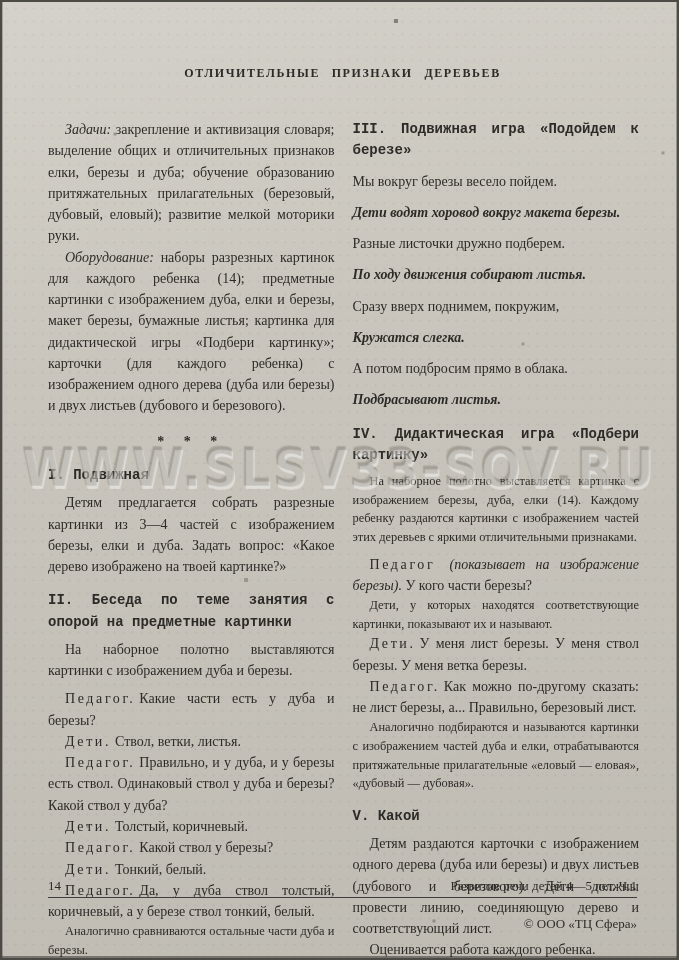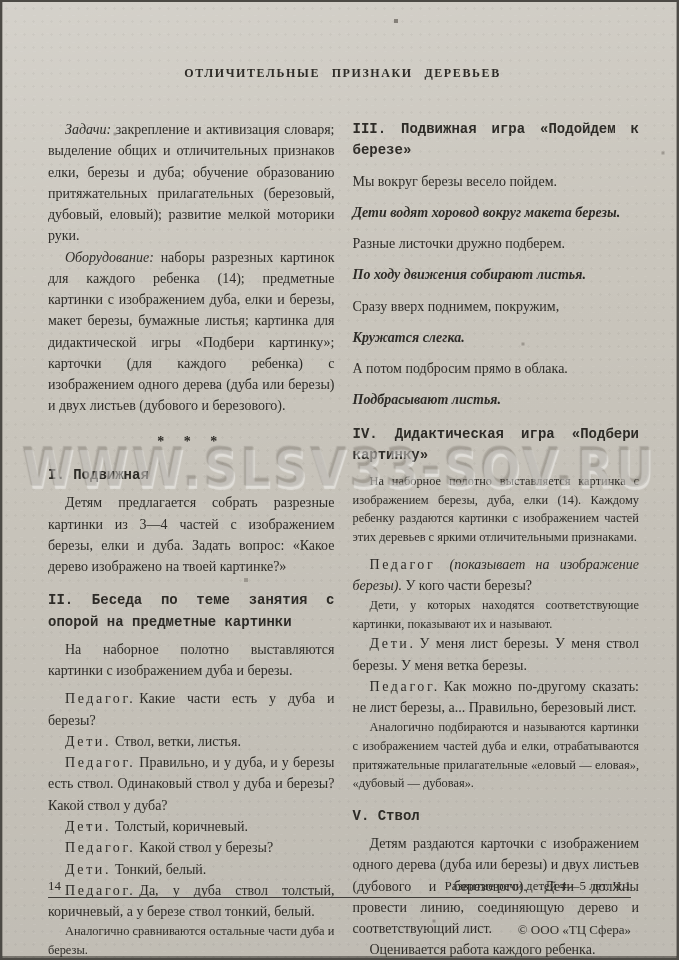--- a/index.html
+++ b/index.html
@@ -60,26 +60,26 @@
     font-size:47px;
     letter-spacing:3px;
     color:rgba(110,104,94,0.16);
     text-shadow:1px 2px 1px rgba(255,255,255,0.45), -1px -1px 1px rgba(60,55,48,0.18);
     transform:scaleY(1.15);
     pointer-events:none;
     white-space:nowrap;
   }
   .footer{
     position:absolute;
-    left:46px;right:46px;top:876px;
+    left:46px;right:40px;top:876px;
     font-size:13px;
   }
   .footer-top{display:flex;justify-content:space-between;align-items:flex-end;padding-bottom:3px;}
   .footer-rule{border-top:1.5px solid #3f3d39;}
-  .footer-copy{text-align:right;margin-top:24px;font-size:13px;}
+  .footer-copy{text-align:right;margin-top:18px;font-size:13px;}
 </style>
 </head>
 <body>
 
 <div class="scan">
   <div class="specks"></div>
 
   <div class="watermark">WWW.SLSV33-SOV.RU</div>
 
   <h1 class="page-title">ОТЛИЧИТЕЛЬНЫЕ ПРИЗНАКИ ДЕРЕВЬЕВ</h1>
@@ -127,21 +127,21 @@
 
       <p class="dlg dlg-gap note-gap"><span class="speaker">Педагог</span> <em>(показывает на изображение березы).</em> <span>У кого части березы?</span></p>
 
       <p class="ind note note-gap">Дети, у которых находятся соответствующие картинки, показывают их и называют.</p>
 
       <p class="dlg note-gap"><span class="speaker">Дети.</span><span>У меня лист березы. У меня ствол березы. У меня ветка березы.</span></p>
       <p class="dlg"><span class="speaker">Педагог.</span><span>Как можно по-другому сказать: не лист березы, а... Правильно, березовый лист.</span></p>
 
       <p class="ind note note-gap">Аналогично подбираются и называются картинки с изображением частей дуба и елки, отрабатываются притяжательные прилагательные «еловый — еловая», «дубовый — дубовая».</p>
 
-      <p class="hd">V. Ствол</p>
+      <p class="hd">V. Какой</p>
       <p class="ind">Детям раздаются карточки с изображением одного дерева (дуба или березы) и двух листьев (дубового и березового). Дети должны провести линию, соединяющую дерево и соответствующий лист.</p>
       <p class="ind">Оценивается работа каждого ребенка.</p>
     </div>
   </div>
 
   <div class="footer">
     <div class="footer-top">
       <span>14</span>
       <span>Развитие речи детей 4—5 лет. Ч.1</span>
     </div>

